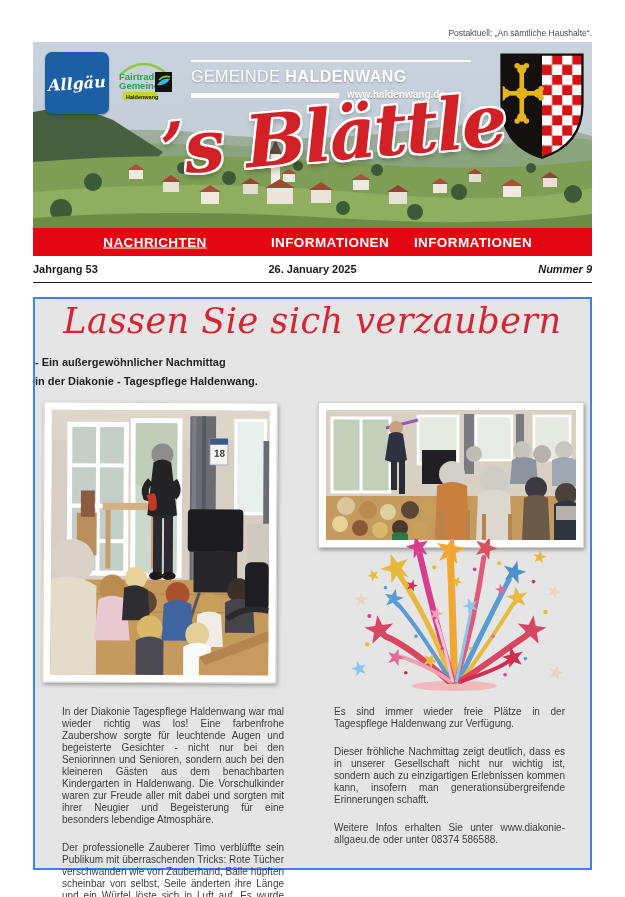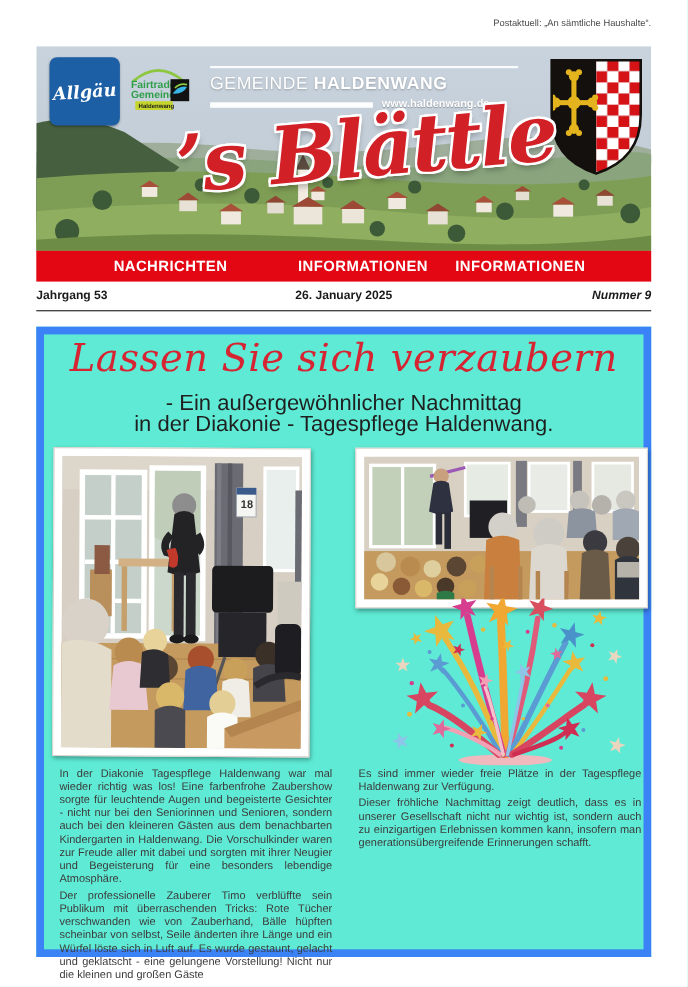--- a/index.html
+++ b/index.html
@@ -1,29 +1,29 @@
 <!DOCTYPE html>
 <html><head>
 <meta charset="utf-8">
 <style>
   * { margin:0; padding:0; box-sizing:border-box; }
   html,body { background:#ffffff; }
   body { font-family:"Liberation Sans", sans-serif; }
   .page { position:relative; width:625px; height:897px; background:#ffffff; overflow:hidden; }
 
   
-  .postaktuell { position:absolute; top:16px; right:33px; font-size:8.5px; color:#4a4a4a;text-align:right; }
+  .postaktuell { position:absolute; top:28px; right:33px; font-size:8.5px; color:#4a4a4a;text-align:right; }
 
   
   .masthead { position:absolute; left:33px; top:42px; width:559px; height:214px; }
   .masthead-photo { position:absolute; left:0; top:0; width:559px; height:186px; }
   .redbar { position:absolute; left:0; bottom:0; width:559px; height:28px; background:#e30613; }
   .redbar span { position:absolute; top:50%; transform:translate(-50%,-50%); color:#ffffff;
                  font-weight:bold; font-size:13.5px; letter-spacing:.4px; white-space:nowrap; }
-  .rb1 { left:122px; } .rb2 { left:297px; } .rb3 { left:440px; }
+  .rb1 { left:122px;text-decoration:underline; } .rb2 { left:297px; } .rb3 { left:440px; }
 
   .allgaeu-logo { position:absolute; left:12px; top:10px; width:64px; height:62px; background:#1d5fa5;
                   border-radius:7px; display:flex; align-items:center; justify-content:center;
                   box-shadow:0 1px 2px rgba(0,0,0,.3); }
   .allgaeu-logo span { color:#ffffff; font-style:italic; font-weight:bold; font-size:16px;
                        font-family:"DejaVu Serif", serif; transform:rotate(-4deg); }
 
   .fairtrade-logo { position:absolute; left:82px; top:16px; width:58px; height:50px; }
 
   .gemeinde-block { position:absolute; left:158px; top:18px; width:280px; }
@@ -46,39 +46,39 @@
 
   
   .inforow { position:absolute; left:33px; top:259px; width:559px; height:24px;
              border-bottom:1.5px solid #1a1a1a; font-size:11px; font-weight:bold; color:#1a1a1a; }
   .inforow .jg { position:absolute; left:0; top:4px; }
   .inforow .dt { position:absolute; left:50%; top:4px; transform:translateX(-50%); }
   .inforow .nr { position:absolute; right:0; top:4px;font-style:italic; }
 
   
   .article-box { position:absolute; left:33px; top:297px; width:559px; height:573px;
-                 border:7px solid #3b82f6; background:#5eead4; }
+                 border:2px solid #3b82f6; background:#e5e5e5; }
   .headline { position:absolute; left:0; top:2px; width:100%; text-align:center;
               font-family:"DejaVu Serif", serif; font-style:italic; font-size:35px;
               color:#d62433; letter-spacing:.5px; }
-  .subtitle { position:absolute; left:0; top:54px; width:100%; text-align:center;
-              font-weight:normal; font-size:20px; color:#1f1f1f; line-height:19px; }
+  .subtitle { position:absolute; left:0; top:54px; width:100%; 
+              font-weight:bold; font-size:11px; color:#1f1f1f; line-height:19px; }
 
   .photo-frame { position:absolute; background:#ffffff; padding:7px;
                  border:1px solid #d8d4cd; box-shadow:1px 2px 4px rgba(0,0,0,.35); }
   .photo-left-frame { left:8px; top:103px; width:234px; height:281px; transform:rotate(.3deg); }
   .photo-right-frame { left:283px; top:103px; width:266px; height:146px; }
   .photo-frame svg { display:block; width:100%; height:100%; }
 
   .fireworks { position:absolute; left:310px; top:240px; width:228px; height:152px; }
   .fireworks svg { display:block; width:100%; height:100%; }
 
   .columns { position:absolute; left:0; top:391px; width:100%; }
   .col { position:absolute; top:0; font-size:10px; line-height:12px; color:#3c3c3c; text-align:justify; }
-  .col p { margin:3px; }
+  .col p { margin:16px; }
   .col-left { left:11px; width:254px; }
   .col-right { left:283px; width:263px; }
   .col p.gap { margin-top:12px; }
 </style>
 </head>
 <body>
 
 <div class="page">
 
   <div class="postaktuell">Postaktuell: „An sämtliche Haushalte“.</div>
@@ -464,16 +464,17 @@
     </div>
 
     <div class="columns">
       <div class="col col-left">
         <p>In der Diakonie Tagespflege Haldenwang war mal wieder richtig was los! Eine farbenfrohe Zaubershow sorgte für leuchtende Augen und begeisterte Gesichter - nicht nur bei den Seniorinnen und Senioren, sondern auch bei den kleineren Gästen aus dem benachbarten Kindergarten in Haldenwang. Die Vorschulkinder waren zur Freude aller mit dabei und sorgten mit ihrer Neugier und Begeisterung für eine besonders lebendige Atmosphäre.</p>
         <p>Der professionelle Zauberer Timo verblüffte sein Publikum mit überraschenden Tricks: Rote Tücher verschwanden wie von Zauberhand, Bälle hüpften scheinbar von selbst, Seile änderten ihre Länge und ein Würfel löste sich in Luft auf. Es wurde gestaunt, gelacht und geklatscht - eine gelungene Vorstellung! Nicht nur die kleinen und großen Gäste</p>
       </div>
       <div class="col col-right">
         <p>Es sind immer wieder freie Plätze in der Tagespflege Haldenwang zur Verfügung.</p>
         <p>Dieser fröhliche Nachmittag zeigt deutlich, dass es in unserer Gesellschaft nicht nur wichtig ist, sondern auch zu einzigartigen Erlebnissen kommen kann, insofern man generationsübergreifende Erinnerungen schafft.</p>
+        <p class="gap">Weitere Infos erhalten Sie unter www.diakonie-allgaeu.de oder unter 08374 586588.</p>
       </div>
     </div>
   </div>
 </div>
 
 </body></html>

